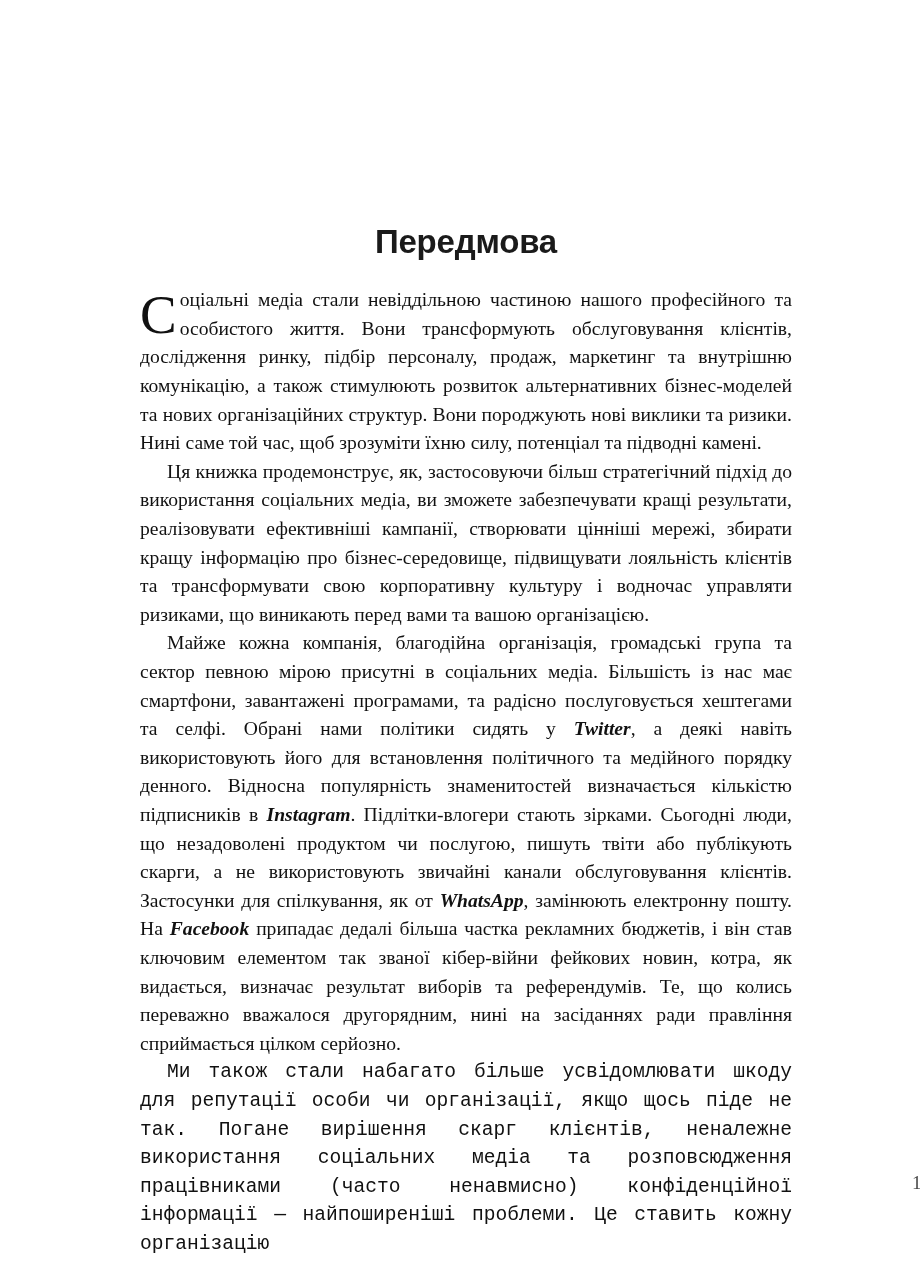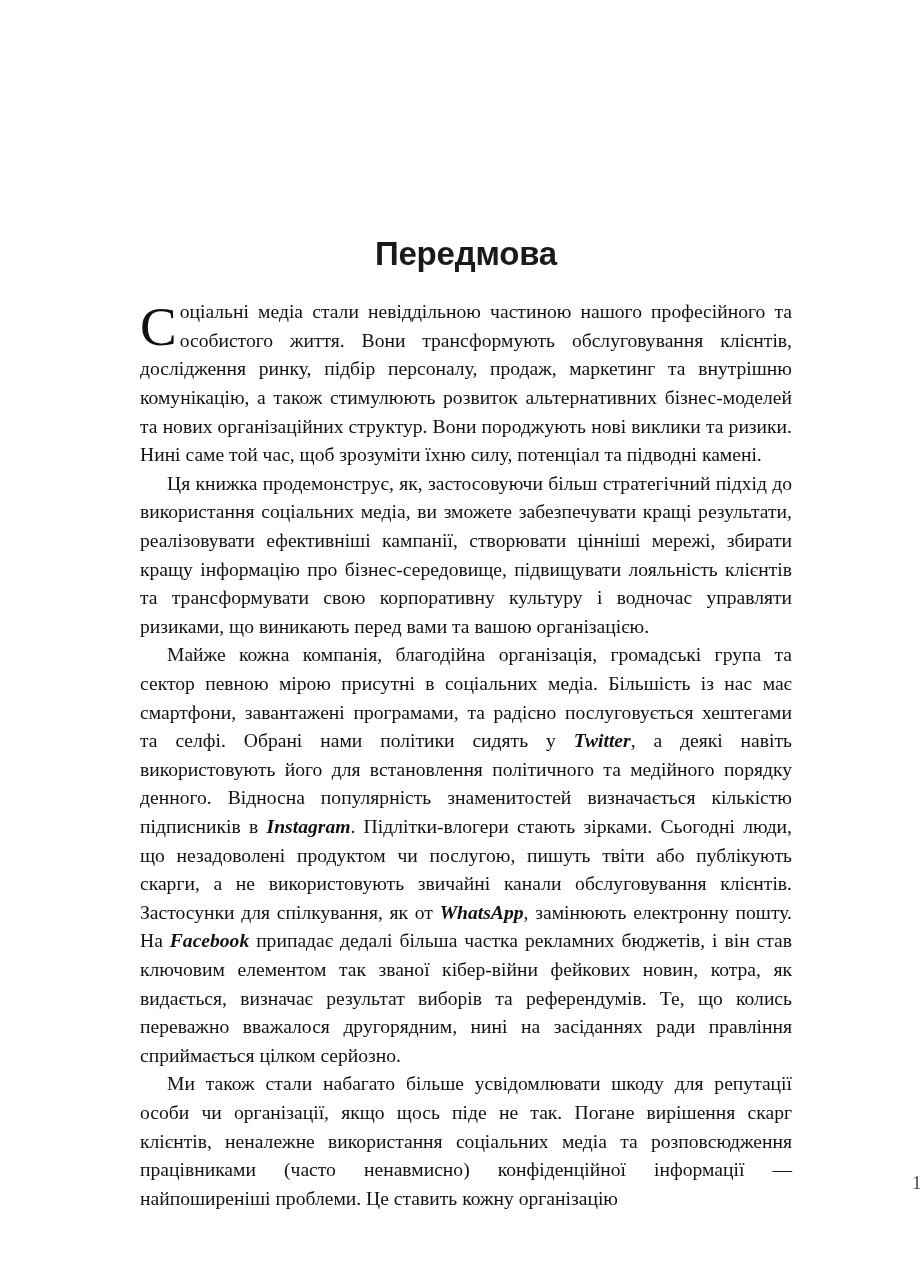--- a/index.html
+++ b/index.html
@@ -16,21 +16,21 @@
     margin: 0 auto;
     background: #ffffff;
     box-sizing: border-box;
     overflow: hidden;
   }
 
   
   .content {
     position: absolute;
     left: 140px;
-    top: 236px;
+    top: 224px;
     width: 652px;
   }
 
   .page-title {
     font-family: "Liberation Sans", sans-serif;
     font-weight: bold;
     font-size: 33px;
     line-height: 1.1;
     letter-spacing: -0.2px;
     color: #1a1a1a;
@@ -54,20 +54,21 @@
     padding: 0;
     text-indent: 27px;
   }
 
   .body-text p.first {
     text-indent: 0;
   }
 
   .body-text p.last-ragged {
     text-align: justify;
+    font-family: Liberation Mono, monospace;
   }
 
   
   .dropcap {
     float: left;
     font-family: "Liberation Serif", serif;
     font-size: 55px;
     line-height: 50px;
     padding: 2px 2px 0 0;
     margin: 2px 1px -2px 0;

